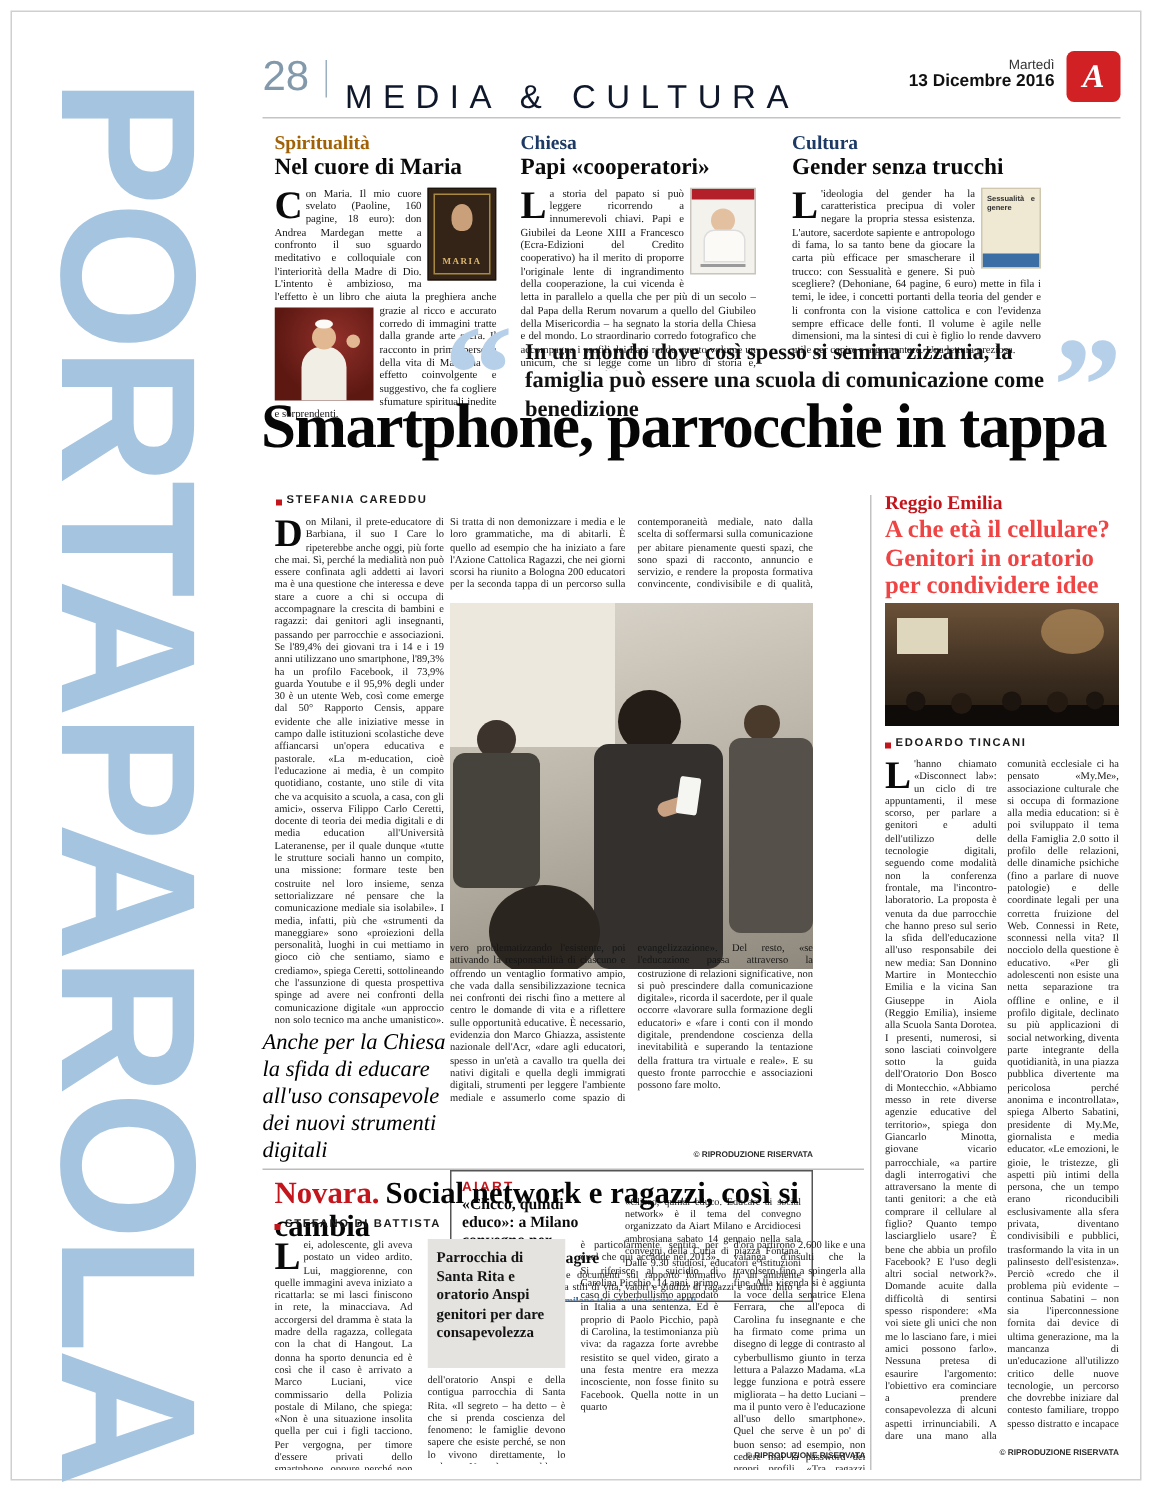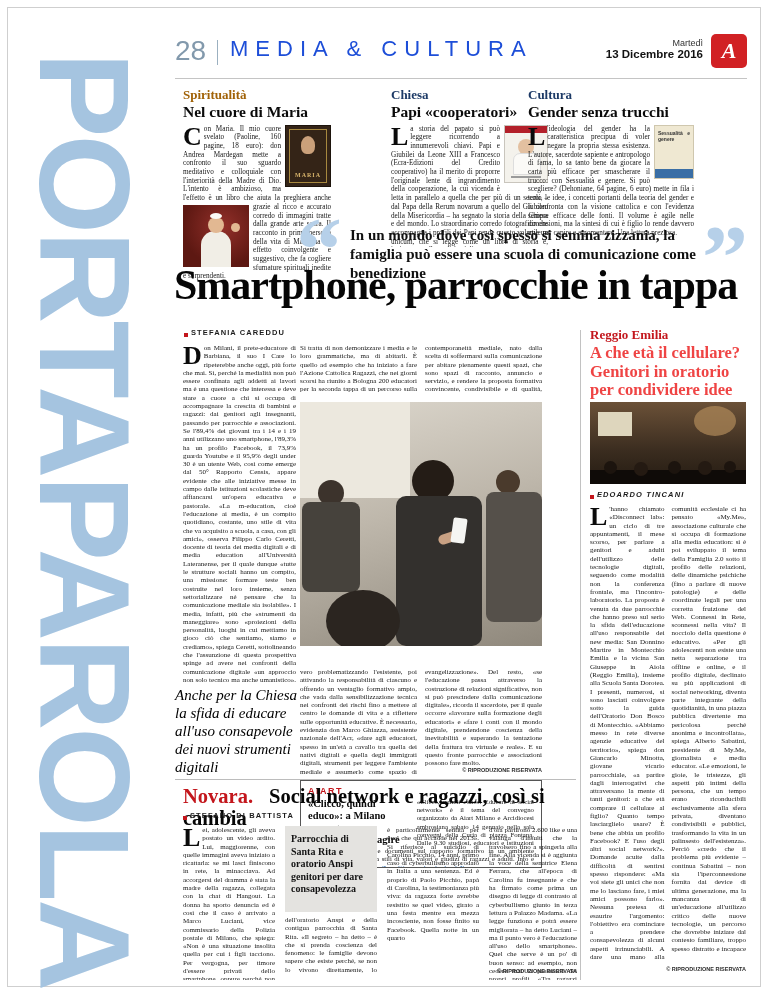--- a/index.html
+++ b/index.html
@@ -10,38 +10,38 @@
   
   .vmast{position:absolute;left:158px;top:52px;width:920px;height:150px;
          transform:rotate(90deg);transform-origin:top left;
          font:700 128px/148px "Liberation Sans",sans-serif;letter-spacing:-3px;
          color:#a5c4e0;white-space:nowrap;}
 
   
   .hdr{position:absolute;left:175px;top:34px;width:572px;height:40px;}
   .hdr-num{position:absolute;left:0;top:2px;font:400 28px/30px "Liberation Sans",sans-serif;color:#8299ac;}
   .hdr-bar{position:absolute;left:42px;top:6px;width:1px;height:25px;background:#9bb0c0;}
-  .hdr-sec{position:absolute;left:55px;top:2px;font:400 22px/26px "Liberation Sans",sans-serif;
-           letter-spacing:7px;color:#1d4ed8;white-space:nowrap;}
+  .hdr-sec{position:absolute;left:55px;top:18px;font:400 22px/26px "Liberation Sans",sans-serif;
+           letter-spacing:7px;color:#0f172a;white-space:nowrap;}
   .hdr-date{position:absolute;right:44px;top:4px;text-align:right;}
   .hdr-weekday{font:400 9px/10px "Liberation Sans",sans-serif;color:#333;}
   .hdr-day{font:700 11.5px/13px "Liberation Sans",sans-serif;color:#111;}
   .logo{position:absolute;right:0;top:0;width:36px;height:34px;background:#d12124;border-radius:5px;
         display:flex;align-items:center;justify-content:center;}
   .logo span{font:italic 700 22px/22px "Liberation Serif",serif;color:#fff;}
   .rule-h{position:absolute;left:175px;top:78px;width:572px;height:1px;background:#c4c4c4;}
 
   
   .kicker{font:700 13px/14px "Liberation Serif",serif;}
   .red{color:#a16207;}.blue{color:#1d3a66;}
   .art-title{font:700 15.5px/16.5px "Liberation Serif",serif;color:#0a0a0a;margin:2px 0 4px;}
   .art-body{font:400 7.2px/8.7px "Liberation Serif",serif;text-align:justify;color:#161616;overflow:hidden;}
   .dropcap{float:left;font:700 26px/22px "Liberation Serif",serif;padding:1px 2px 0 0;color:#0a0a0a;}
   .artA{position:absolute;left:183px;top:88px;width:148px;}
-  .artB{position:absolute;left:347px;top:88px;width:157px;margin-left:44px;}
+  .artB{position:absolute;left:347px;top:88px;width:157px;}
   .artC{position:absolute;left:528px;top:88px;width:166px;}
   .cov{float:right;margin:0 0 3px 4px;position:relative;overflow:hidden;}
   .cov-maria{width:44px;height:60px;background:#342417;border:1px solid #1d140c;}
   .cov-maria .inner{position:absolute;inset:3px;border:1px solid #a8893f;}
   .cov-maria .fig{position:absolute;left:15px;top:10px;width:14px;height:18px;border-radius:50% 50% 40% 40%;background:#caa07a;}
   .cov-maria .t{position:absolute;left:0;right:0;bottom:7px;text-align:center;
                 font:700 6px/7px "Liberation Serif",serif;color:#d9b56c;letter-spacing:1px;}
   .cov-papi{width:42px;height:56px;background:#f4f2ec;border:1px solid #c9c5bd;}
   .cov-papi .band{position:absolute;top:0;left:0;right:0;height:7px;background:#b3202a;}
   .cov-papi .pp-head{position:absolute;left:13px;top:13px;width:16px;height:16px;border-radius:50%;background:#e3c0a0;}
@@ -67,21 +67,21 @@
 
   
   .byline{position:absolute;display:flex;align-items:flex-end;gap:3px;
           font:700 7.5px/9px "Liberation Sans",sans-serif;letter-spacing:1.1px;color:#1c1c1c;}
   .bmark{width:4px;height:4px;background:#c3161c;display:inline-block;}
 
   
   .tiny{font:400 7px/8.3px "Liberation Serif",serif;text-align:justify;color:#161616;overflow:hidden;}
   .mcol1{position:absolute;left:183px;top:344px;width:113px;height:338px;}
   .mctop{position:absolute;left:300px;top:344px;width:242px;height:54px;column-count:2;column-gap:8px;}
-  .mcbot{position:absolute;left:300px;top:668px;width:242px;height:112px;column-count:2;column-gap:8px;}
+  .mcbot{position:absolute;left:300px;top:628px;width:242px;height:112px;column-count:2;column-gap:8px;}
   .mphoto{position:absolute;left:300px;top:402px;width:242px;height:244px;overflow:hidden;
           background:linear-gradient(165deg,#ddd8ce 0%,#beb7ab 45%,#8f887c 100%);}
   .sh{position:absolute;}
   .deck{position:absolute;left:175px;top:686px;width:124px;
         font:italic 400 15px/18px "Liberation Serif",serif;color:#000;}
   .cr{position:absolute;font:700 5.5px/6px "Liberation Sans",sans-serif;color:#2c2c2c;text-align:right;}
 
   
   .aiart{position:absolute;left:300px;top:780px;width:242px;height:88px;border:1px solid #555;
          box-sizing:border-box;padding:5px 7px;overflow:hidden;background:#fff;}
@@ -94,21 +94,21 @@
   .vrule{position:absolute;left:580px;top:330px;width:1px;height:650px;background:#c2c2c2;}
   .rkicker{position:absolute;left:590px;top:328px;font:700 13px/14px "Liberation Serif",serif;color:#c3161c;}
   .rhl{position:absolute;left:590px;top:344px;width:156px;font:700 16.5px/18.5px "Liberation Serif",serif;color:#ef4444;}
   .rphoto{position:absolute;left:590px;top:402px;width:156px;height:82px;overflow:hidden;
           background:linear-gradient(180deg,#6b5138 0%,#3a2c1f 60%,#241b12 100%);}
   .rbody{position:absolute;left:590px;top:505px;width:156px;height:458px;column-count:2;column-gap:7px;}
 
   
   .nrule{position:absolute;left:175px;top:779px;width:401px;height:1px;background:#bcbcbc;}
   .nhead{position:absolute;left:183px;top:785px;width:394px;font:700 20.5px/22px "Liberation Serif",serif;color:#060606;}
-  .nhead .nk{color:#c3161c;margin-right:16px;}
+  .nhead .nk{color:#c3161c;margin-right:4px;}
   .ncol{position:absolute;top:826px;height:154px;overflow:hidden;}
   .nbox{background:#e4e3e0;padding:7px 6px;font:700 10px/12.5px "Liberation Serif",serif;color:#141414;
         height:86px;box-sizing:border-box;margin-bottom:4px;overflow:hidden;}
 </style>
 </head>
 <body>
 
 <div class="page">
   <div class="page-border"></div>
 
@@ -229,21 +229,21 @@
   <div class="rphoto">
     <div class="sh" style="left:8px;top:10px;width:34px;height:24px;background:#ded6bd;"></div>
     <div class="sh" style="right:10px;top:4px;width:42px;height:30px;border-radius:50%;background:#b08a5a;opacity:.7;"></div>
     <div class="sh" style="left:0;bottom:0;width:156px;height:14px;background:#0f0b08;"></div>
     <div class="sh" style="left:14px;bottom:10px;width:13px;height:13px;border-radius:50%;background:#1c140e;"></div>
     <div class="sh" style="left:44px;bottom:8px;width:14px;height:14px;border-radius:50%;background:#241a12;"></div>
     <div class="sh" style="left:78px;bottom:10px;width:13px;height:13px;border-radius:50%;background:#1c140e;"></div>
     <div class="sh" style="left:108px;bottom:9px;width:14px;height:14px;border-radius:50%;background:#241a12;"></div>
     <div class="sh" style="left:134px;bottom:11px;width:12px;height:12px;border-radius:50%;background:#1c140e;"></div>
   </div>
-  <div class="byline" style="left:590px;top:490px;font-style:italic;">
+  <div class="byline" style="left:590px;top:490px;">
     <span class="bmark"></span>
     <span>EDOARDO TINCANI</span>
   </div>
   <div class="rbody tiny">
     <span class="dropcap">L</span><span>'hanno chiamato «Disconnect lab»: un ciclo di tre appuntamenti, il mese scorso, per parlare a genitori e adulti dell'utilizzo delle tecnologie digitali, seguendo come modalità non la conferenza frontale, ma l'incontro-laboratorio. La proposta è venuta da due parrocchie che hanno preso sul serio la sfida dell'educazione all'uso responsabile dei new media: San Donnino Martire in Montecchio Emilia e la vicina San Giuseppe in Aiola (Reggio Emilia), insieme alla Scuola Santa Dorotea. I presenti, numerosi, si sono lasciati coinvolgere sotto la guida dell'Oratorio Don Bosco di Montecchio. «Abbiamo messo in rete diverse agenzie educative del territorio», spiega don Giancarlo Minotta, giovane vicario parrocchiale, «a partire dagli interrogativi che attraversano la mente di tanti genitori: a che età comprare il cellulare al figlio? Quanto tempo lasciarglielo usare? È bene che abbia un profilo Facebook? E l'uso degli altri social network?». Domande acuite dalla difficoltà di sentirsi spesso rispondere: «Ma voi siete gli unici che non me lo lasciano fare, i miei amici possono farlo». Nessuna pretesa di esaurire l'argomento: l'obiettivo era cominciare a prendere consapevolezza di alcuni aspetti irrinunciabili. A dare una mano alla comunità ecclesiale ci ha pensato «My.Me», associazione culturale che si occupa di formazione alla media education: si è poi sviluppato il tema della Famiglia 2.0 sotto il profilo delle relazioni, delle dinamiche psichiche (fino a parlare di nuove patologie) e delle coordinate legali per una corretta fruizione del Web. Connessi in Rete, sconnessi nella vita? Il nocciolo della questione è educativo. «Per gli adolescenti non esiste una netta separazione tra offline e online, e il profilo digitale, declinato su più applicazioni di social networking, diventa parte integrante della quotidianità, in una piazza pubblica divertente ma pericolosa perché anonima e incontrollata», spiega Alberto Sabatini, presidente di My.Me, giornalista e media educator. «Le emozioni, le gioie, le tristezze, gli aspetti più intimi della persona, che un tempo erano riconducibili esclusivamente alla sfera privata, diventano condivisibili e pubblici, trasformando la vita in un palinsesto dell'esistenza». Perciò «credo che il problema più evidente – continua Sabatini – non sia l'iperconnessione fornita dai device di ultima generazione, ma la mancanza di un'educazione all'utilizzo critico delle nuove tecnologie, un percorso che dovrebbe iniziare dal contesto familiare, troppo spesso distratto e incapace di un chiaro ascolto emotivo».</span>
   </div>
   <div class="cr" style="left:590px;top:966px;width:156px;">© RIPRODUZIONE RISERVATA</div>
 
   <div class="nrule"></div>
   <div class="nhead">

